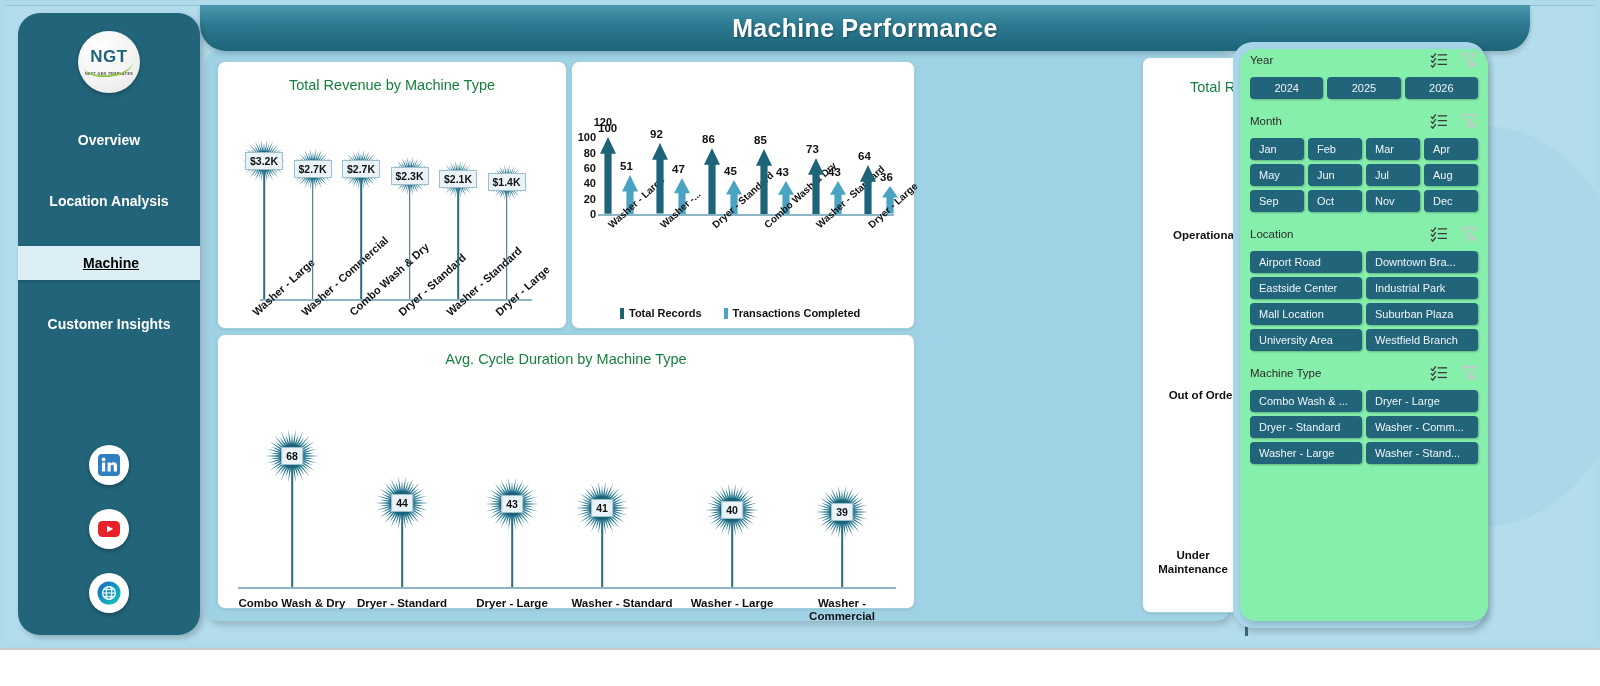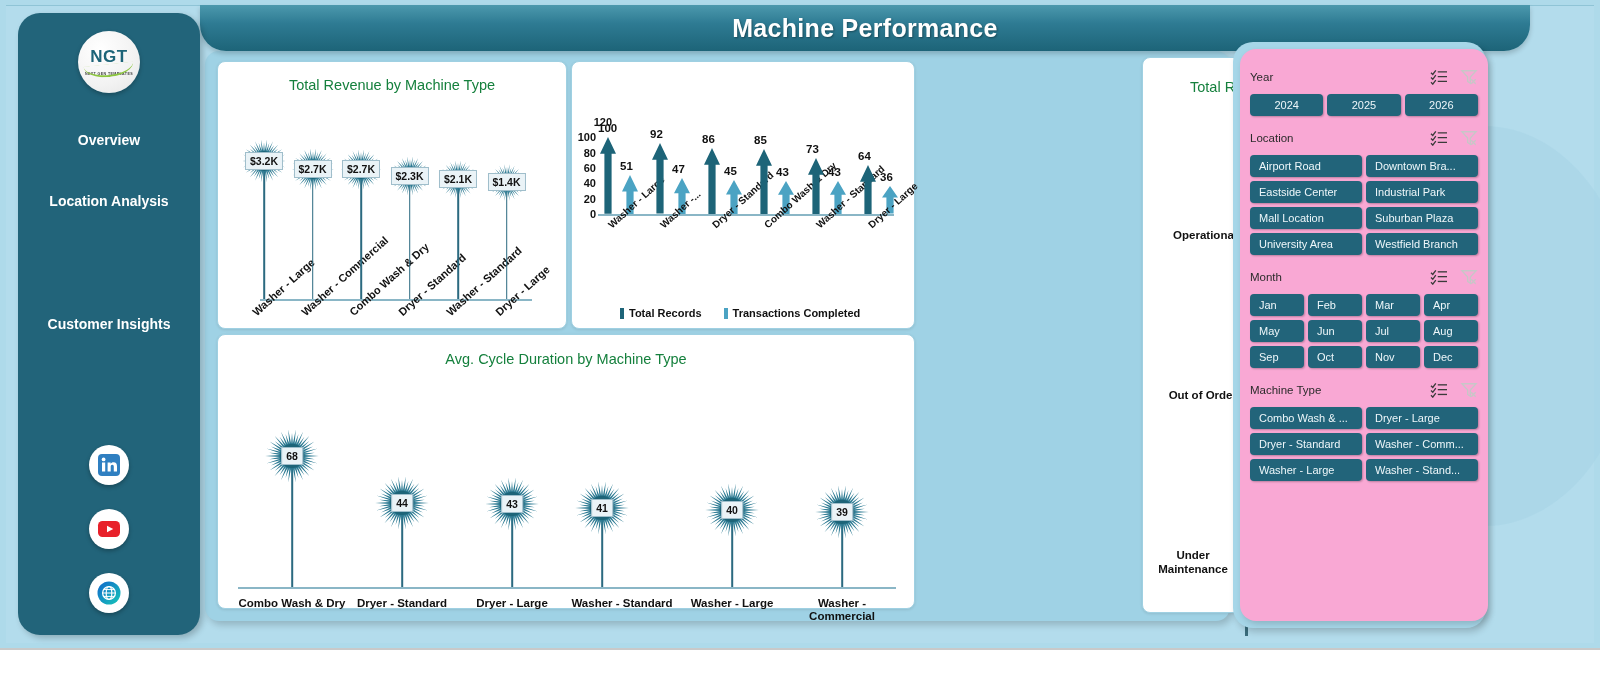--- a/index.html
+++ b/index.html
@@ -237,26 +237,26 @@
     width: 253px; height: 586px;
     background: #a6d6e8;
     border-radius: 20px;
     box-shadow: 3px 4px 7px rgba(0,0,0,.18);
     z-index: 7;
   }
   #filter-panel {
     position: absolute;
     left: 1240px; top: 49px;
     width: 248px; height: 572px;
-    background: #f9a8d4;
+    background: #86efac;
     border-radius: 16px;
     box-shadow: 2px 3px 6px rgba(0,0,0,.16);
     z-index: 8;
     overflow: hidden;
-    padding: 17px 0 0 0;
+    padding: 0 0 0 0;
   }
   .filter-group { padding: 0 10px; margin-bottom: 11px; }
   .filter-head {
     display: flex; align-items: center;
     height: 22px; margin-bottom: 6px;
   }
   .filter-head-label {
     font-size: 11.5px; color: #2b2b2b; flex: 1;
   }
   .filter-icons { display: flex; gap: 12px; align-items: center; }
@@ -301,20 +301,23 @@
       <div id="logo-text">NGT</div>
       <div id="logo-sub">NEXT GEN TEMPLATES</div>
       <div id="logo-swoosh"></div>
     </div>
 
     <div class="nav-item" style="top:110px">
       <span>Overview</span>
     </div>
     <div class="nav-item" style="top:171px">
       <span>Location Analysis</span>
+    </div>
+    <div class="nav-item active" style="top:233px">
+      <span>Machine</span>
     </div>
     <div class="nav-item" style="top:294px">
       <span>Customer Insights</span>
     </div>
 
     <div class="social" style="top:432px">
       <svg width="26" height="26" viewBox="0 0 26 26" aria-hidden="true">
         <rect x="2" y="2" width="22" height="22" rx="4" fill="#2f7fc1"></rect>
         <rect x="6" y="10.5" width="3.2" height="9" fill="#fff"></rect>
         <circle cx="7.6" cy="7.4" r="1.9" fill="#fff"></circle>
@@ -620,49 +623,20 @@
           </div>
        </div>
        <div class="tiles cols-3">
          <div class="tile">2024</div>
           <div class="tile">2025</div>
           <div class="tile">2026</div>
        </div>
       </div>
       <div class="filter-group">
         <div class="filter-head">
-         <div class="filter-head-label">Location</div>
-         <div class="filter-icons">
-            <svg class="fi" viewBox="0 0 20 18">
-      <path d="M1 4.2 L3 6.2 L6.4 1.6" fill="none" stroke="#3a3a3a" stroke-width="1.5"></path>
-      <path d="M1 9.6 L3 11.6 L6.4 7" fill="none" stroke="#3a3a3a" stroke-width="1.5"></path>
-      <path d="M1 15 L3 17 L6.4 12.4" fill="none" stroke="#3a3a3a" stroke-width="1.5"></path>
-      <line x1="8.6" y1="3.2" x2="19" y2="3.2" stroke="#3a3a3a" stroke-width="1.5"></line>
-      <line x1="8.6" y1="8.6" x2="19" y2="8.6" stroke="#3a3a3a" stroke-width="1.5"></line>
-      <line x1="8.6" y1="14" x2="19" y2="14" stroke="#3a3a3a" stroke-width="1.5"></line>
-    </svg>
-            <svg class="fi" viewBox="0 0 20 18">
-      <path d="M2 2 H18 L11.5 9 V16 L8.5 14 V9 Z" fill="none" stroke="#c7c7c7" stroke-width="1.5"></path>
-      <path d="M12.5 11.5 L17.5 16.5 M17.5 11.5 L12.5 16.5" stroke="#c7c7c7" stroke-width="1.5"></path>
-    </svg>
-          </div>
-       </div>
-       <div class="tiles cols-2">
-         <div class="tile">Airport Road</div>
-          <div class="tile">Downtown Bra...</div>
-          <div class="tile">Eastside Center</div>
-          <div class="tile">Industrial Park</div>
-          <div class="tile">Mall Location</div>
-          <div class="tile">Suburban Plaza</div>
-          <div class="tile">University Area</div>
-          <div class="tile">Westfield Branch</div>
-       </div>
-      </div>
-      <div class="filter-group">
-        <div class="filter-head">
          <div class="filter-head-label">Month</div>
          <div class="filter-icons">
             <svg class="fi" viewBox="0 0 20 18">
       <path d="M1 4.2 L3 6.2 L6.4 1.6" fill="none" stroke="#3a3a3a" stroke-width="1.5"></path>
       <path d="M1 9.6 L3 11.6 L6.4 7" fill="none" stroke="#3a3a3a" stroke-width="1.5"></path>
       <path d="M1 15 L3 17 L6.4 12.4" fill="none" stroke="#3a3a3a" stroke-width="1.5"></path>
       <line x1="8.6" y1="3.2" x2="19" y2="3.2" stroke="#3a3a3a" stroke-width="1.5"></line>
       <line x1="8.6" y1="8.6" x2="19" y2="8.6" stroke="#3a3a3a" stroke-width="1.5"></line>
       <line x1="8.6" y1="14" x2="19" y2="14" stroke="#3a3a3a" stroke-width="1.5"></line>
     </svg>
@@ -682,20 +656,49 @@
           <div class="tile">Jul</div>
           <div class="tile">Aug</div>
           <div class="tile">Sep</div>
           <div class="tile">Oct</div>
           <div class="tile">Nov</div>
           <div class="tile">Dec</div>
        </div>
       </div>
       <div class="filter-group">
         <div class="filter-head">
+         <div class="filter-head-label">Location</div>
+         <div class="filter-icons">
+            <svg class="fi" viewBox="0 0 20 18">
+      <path d="M1 4.2 L3 6.2 L6.4 1.6" fill="none" stroke="#3a3a3a" stroke-width="1.5"></path>
+      <path d="M1 9.6 L3 11.6 L6.4 7" fill="none" stroke="#3a3a3a" stroke-width="1.5"></path>
+      <path d="M1 15 L3 17 L6.4 12.4" fill="none" stroke="#3a3a3a" stroke-width="1.5"></path>
+      <line x1="8.6" y1="3.2" x2="19" y2="3.2" stroke="#3a3a3a" stroke-width="1.5"></line>
+      <line x1="8.6" y1="8.6" x2="19" y2="8.6" stroke="#3a3a3a" stroke-width="1.5"></line>
+      <line x1="8.6" y1="14" x2="19" y2="14" stroke="#3a3a3a" stroke-width="1.5"></line>
+    </svg>
+            <svg class="fi" viewBox="0 0 20 18">
+      <path d="M2 2 H18 L11.5 9 V16 L8.5 14 V9 Z" fill="none" stroke="#c7c7c7" stroke-width="1.5"></path>
+      <path d="M12.5 11.5 L17.5 16.5 M17.5 11.5 L12.5 16.5" stroke="#c7c7c7" stroke-width="1.5"></path>
+    </svg>
+          </div>
+       </div>
+       <div class="tiles cols-2">
+         <div class="tile">Airport Road</div>
+          <div class="tile">Downtown Bra...</div>
+          <div class="tile">Eastside Center</div>
+          <div class="tile">Industrial Park</div>
+          <div class="tile">Mall Location</div>
+          <div class="tile">Suburban Plaza</div>
+          <div class="tile">University Area</div>
+          <div class="tile">Westfield Branch</div>
+       </div>
+      </div>
+      <div class="filter-group">
+        <div class="filter-head">
          <div class="filter-head-label">Machine Type</div>
          <div class="filter-icons">
             <svg class="fi" viewBox="0 0 20 18">
       <path d="M1 4.2 L3 6.2 L6.4 1.6" fill="none" stroke="#3a3a3a" stroke-width="1.5"></path>
       <path d="M1 9.6 L3 11.6 L6.4 7" fill="none" stroke="#3a3a3a" stroke-width="1.5"></path>
       <path d="M1 15 L3 17 L6.4 12.4" fill="none" stroke="#3a3a3a" stroke-width="1.5"></path>
       <line x1="8.6" y1="3.2" x2="19" y2="3.2" stroke="#3a3a3a" stroke-width="1.5"></line>
       <line x1="8.6" y1="8.6" x2="19" y2="8.6" stroke="#3a3a3a" stroke-width="1.5"></line>
       <line x1="8.6" y1="14" x2="19" y2="14" stroke="#3a3a3a" stroke-width="1.5"></line>
     </svg>

